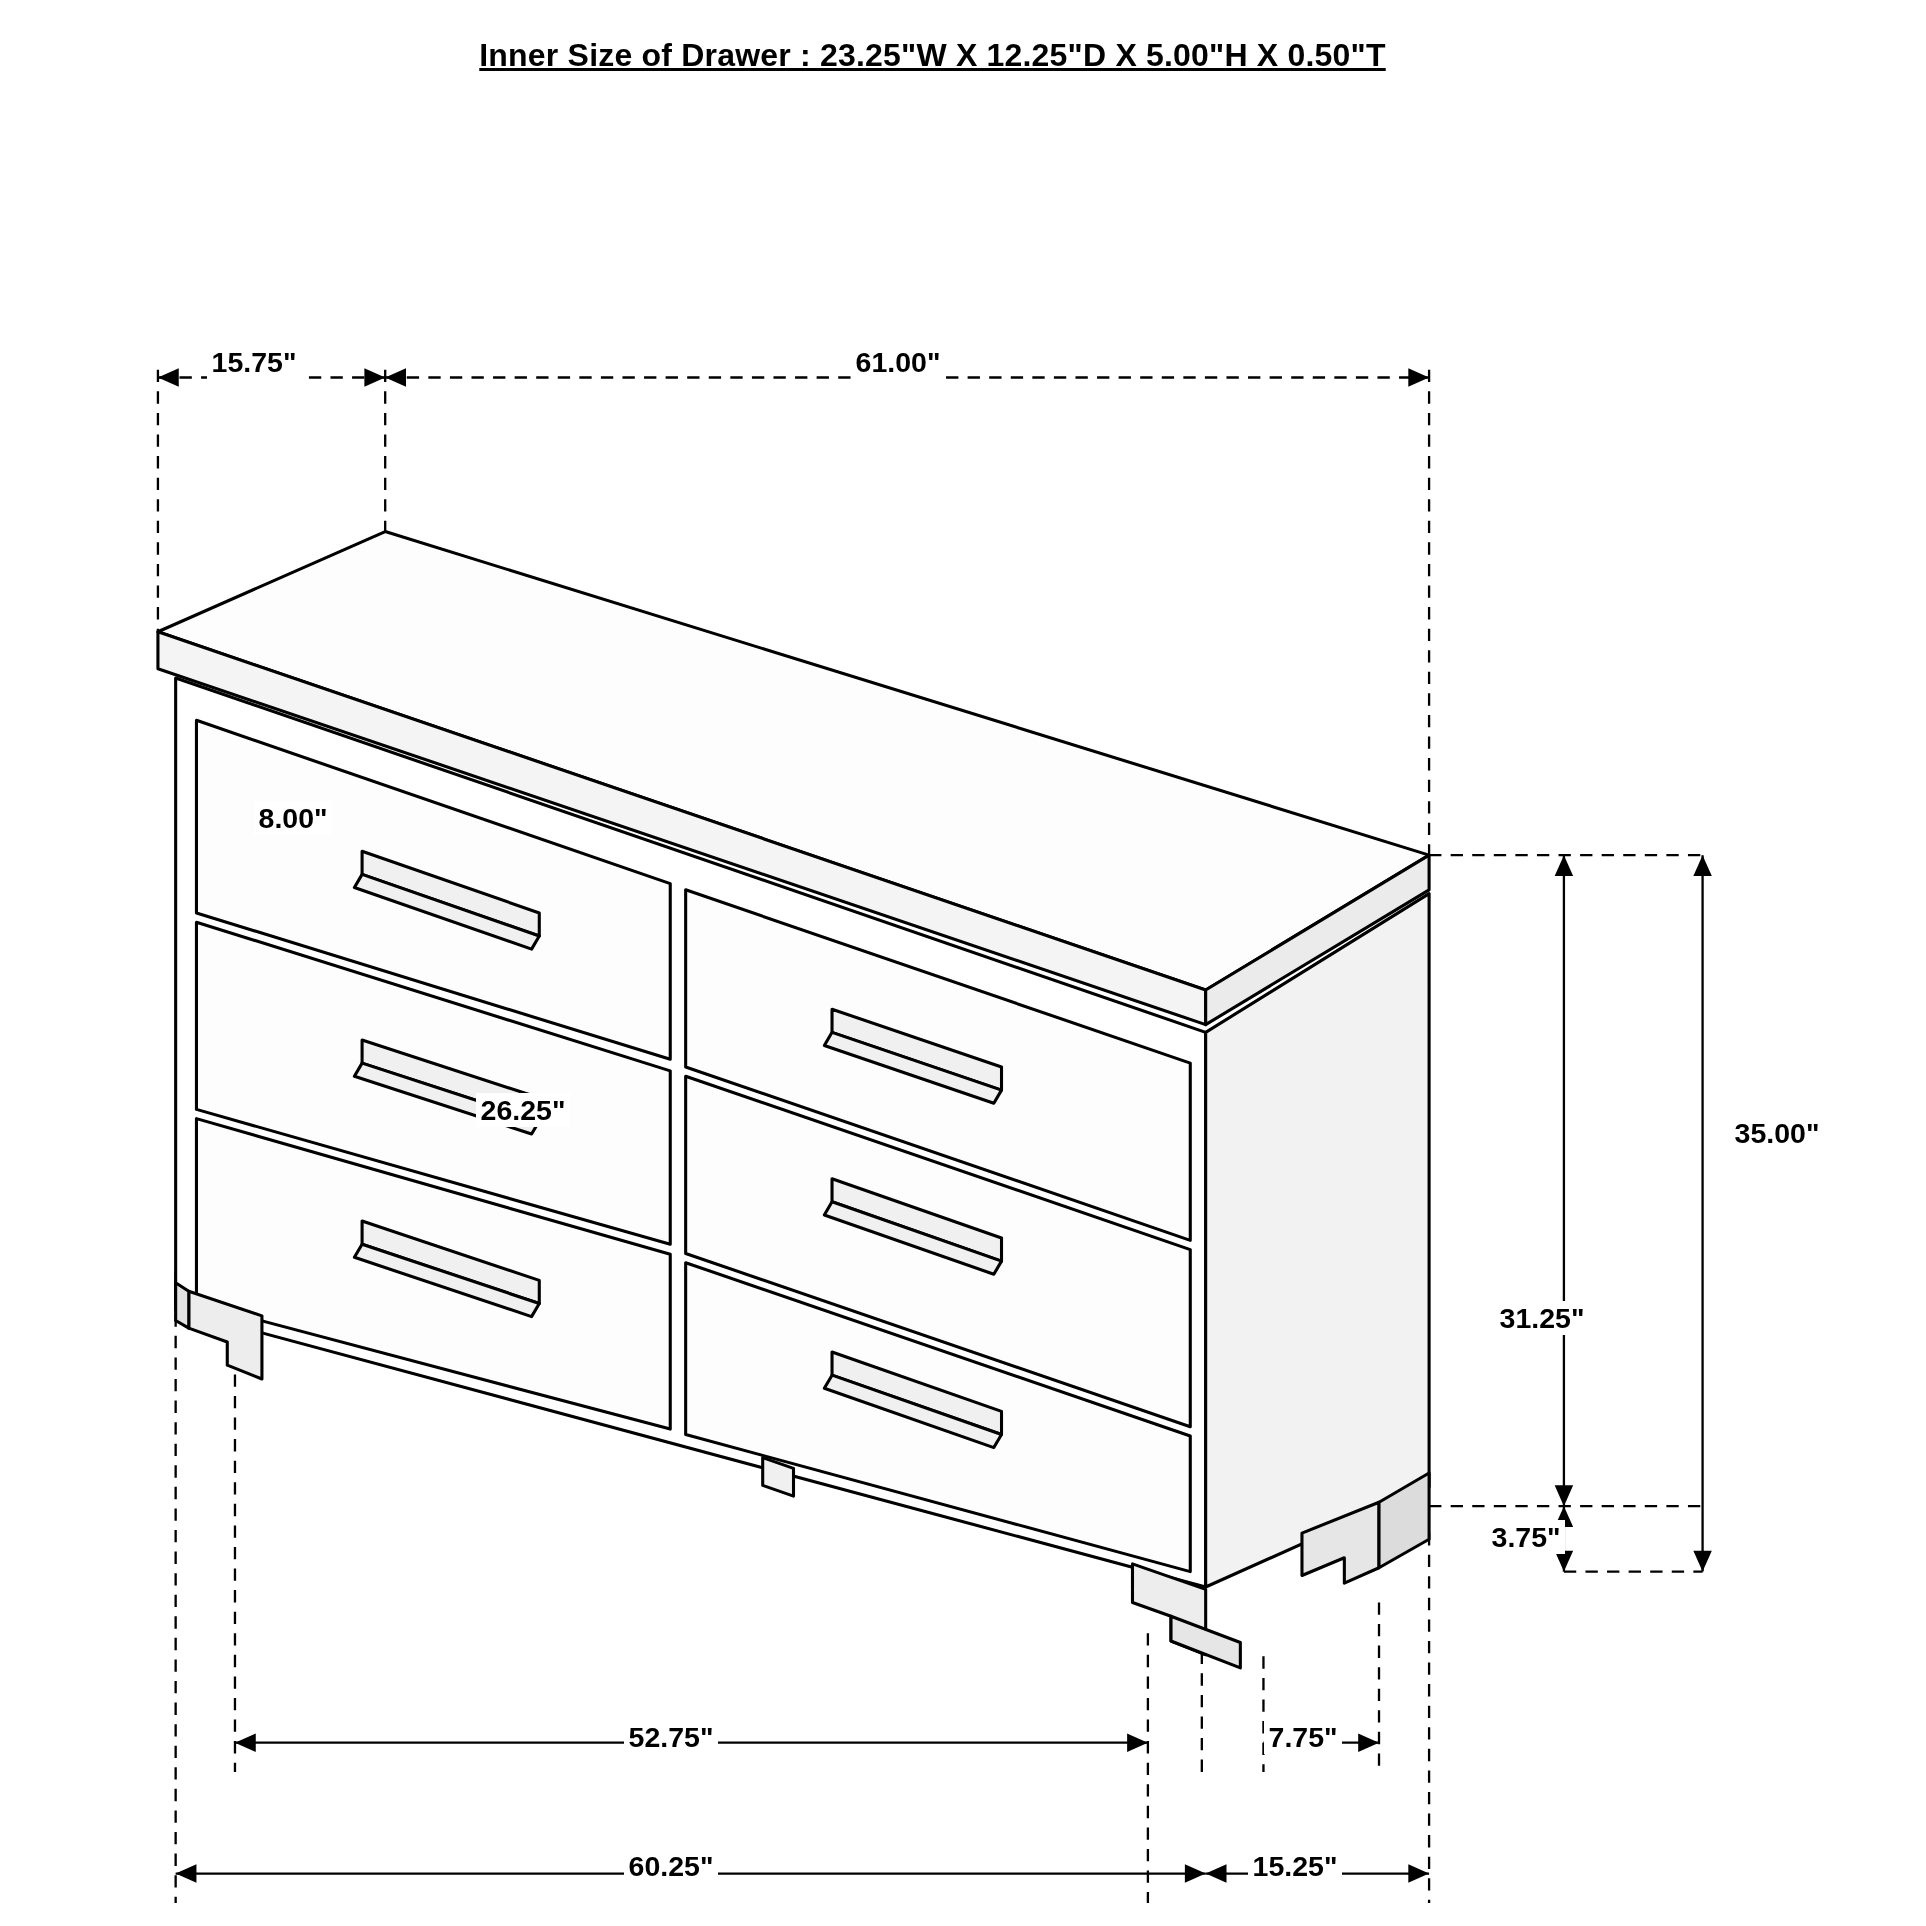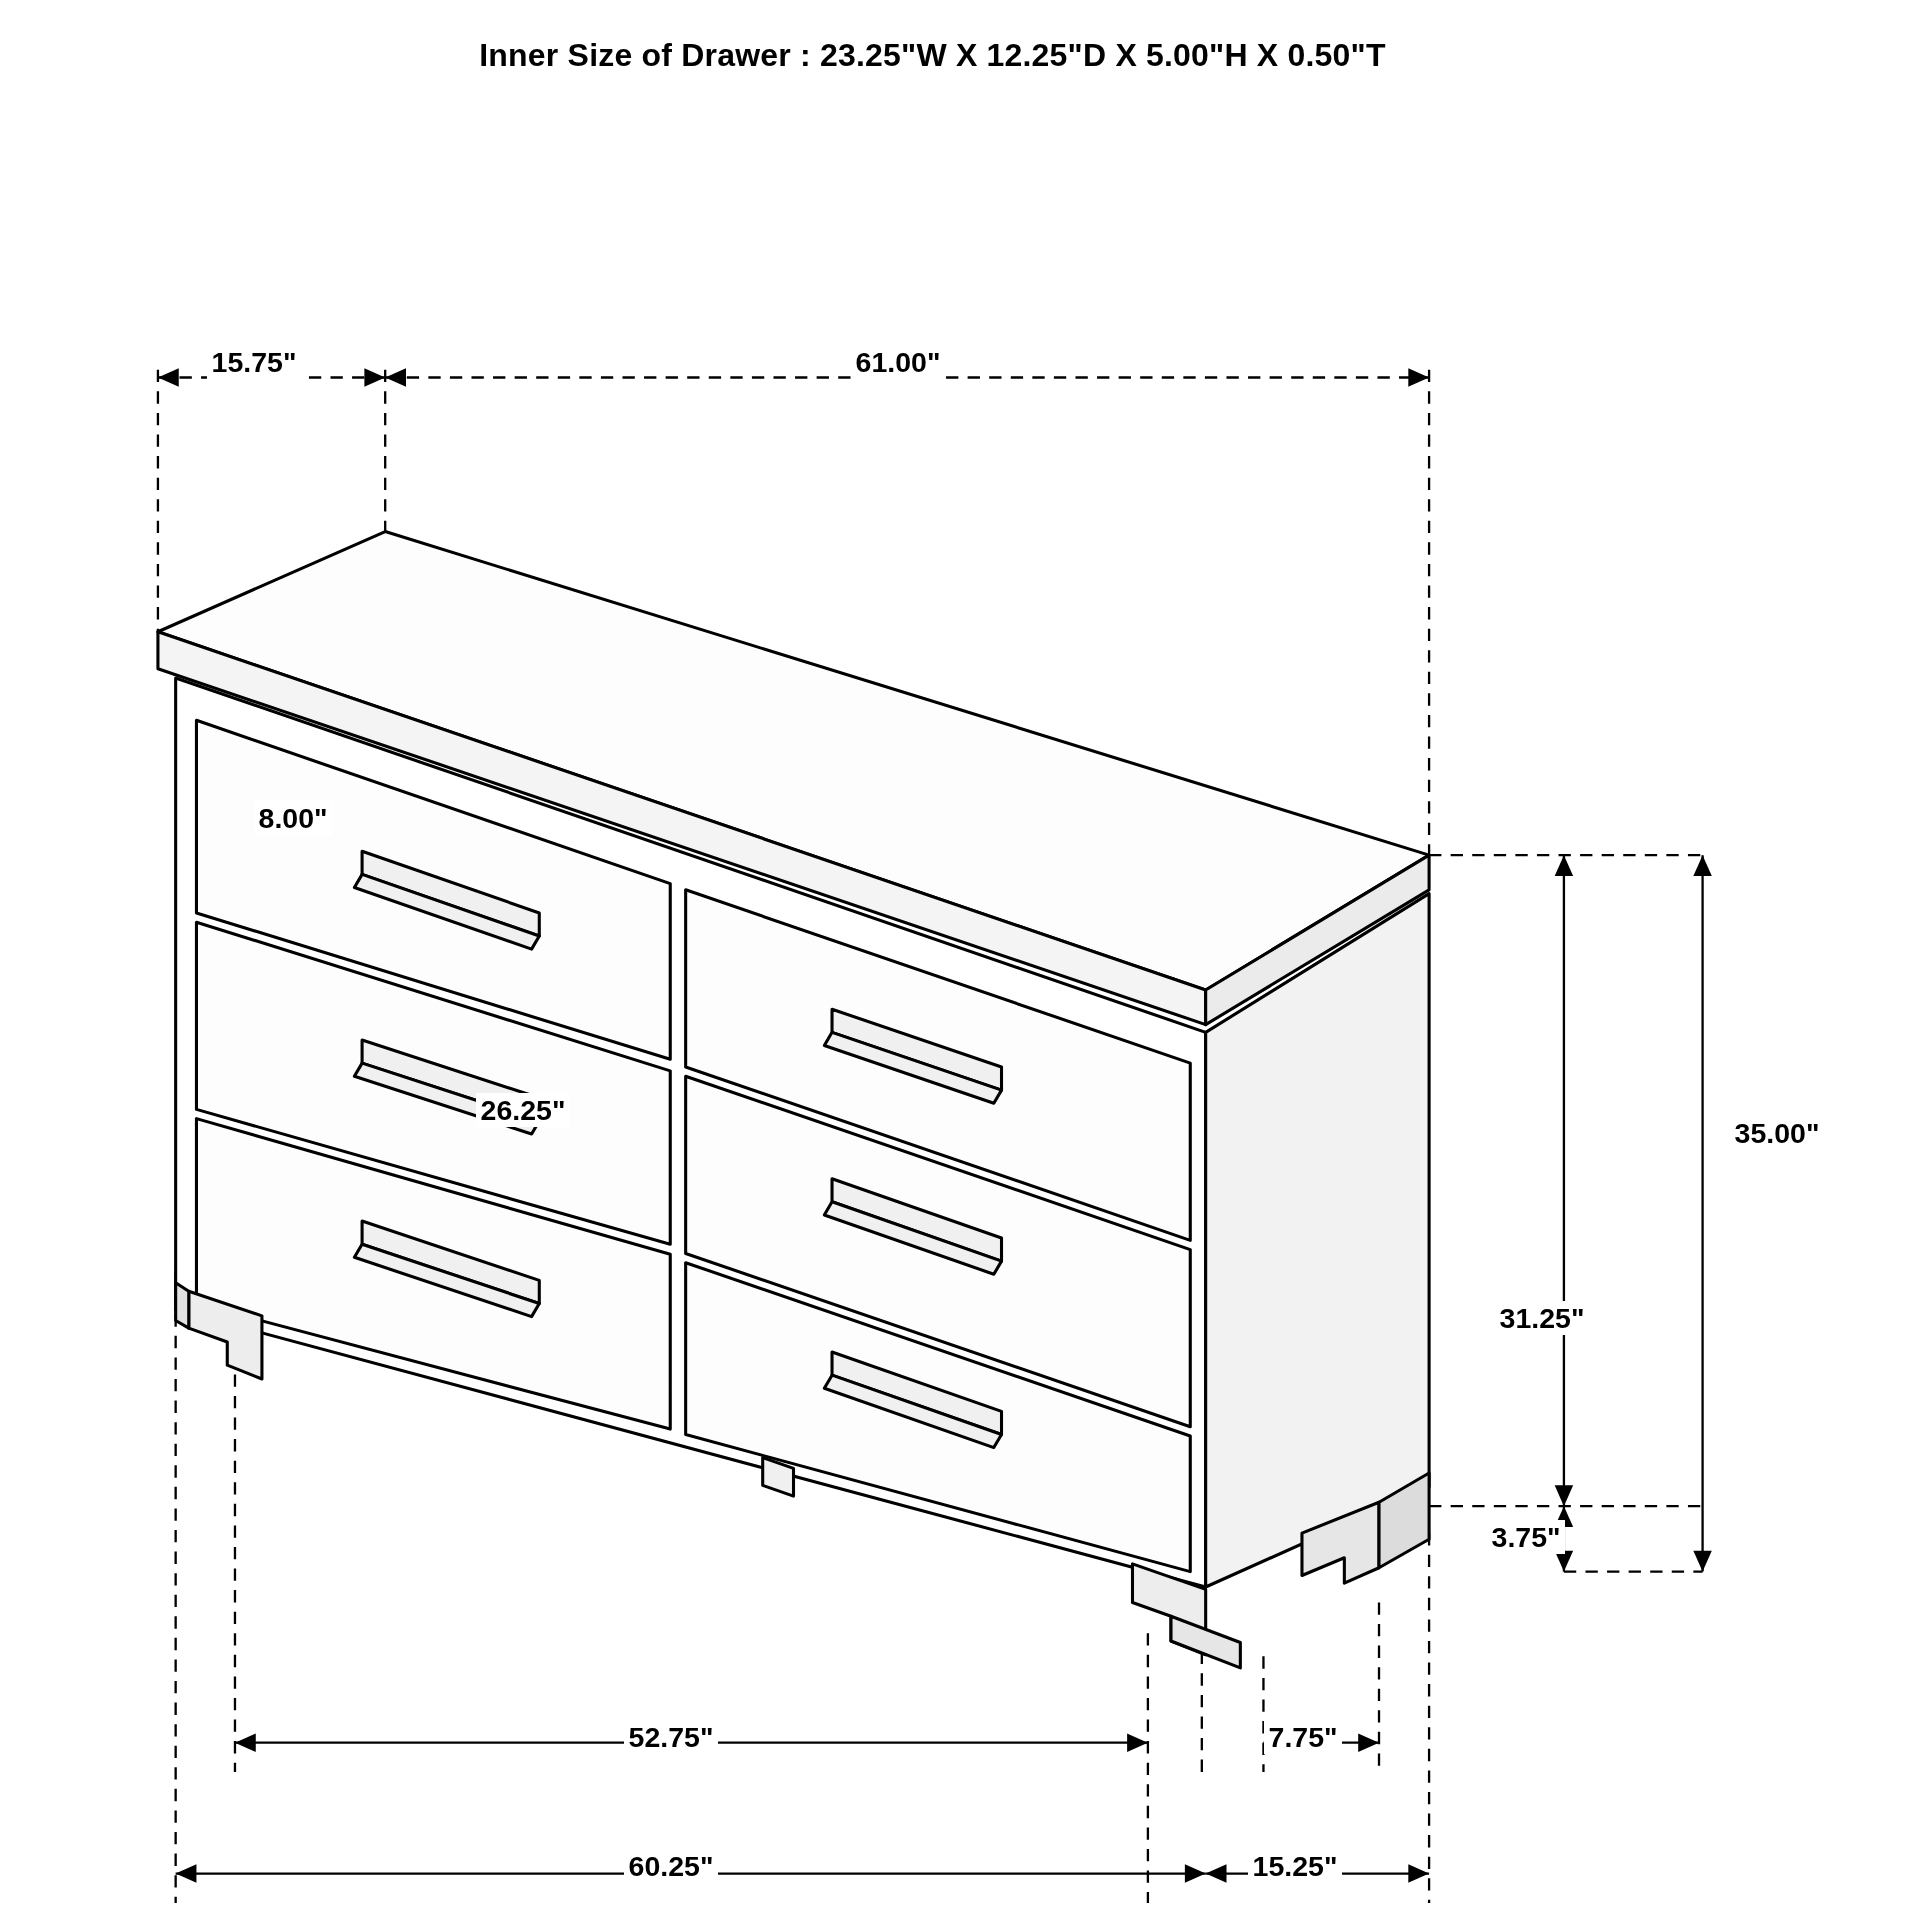--- a/index.html
+++ b/index.html
@@ -24,20 +24,21 @@
   #title {
     position: absolute;
     left: 0;
     top: 37px;
     width: 1865px;
     text-align: center;
     font-size: 32px;
     font-weight: bold;
     letter-spacing: 0.2px;
     white-space: nowrap;
+    text-decoration: underline;
   }
   svg.diagram {
     position: absolute;
     left: 0; top: 0;
     width: 1926px;
     height: 1926px;
   }
   .dimlabel {
     position: absolute;
     font-size: 28.5px;

